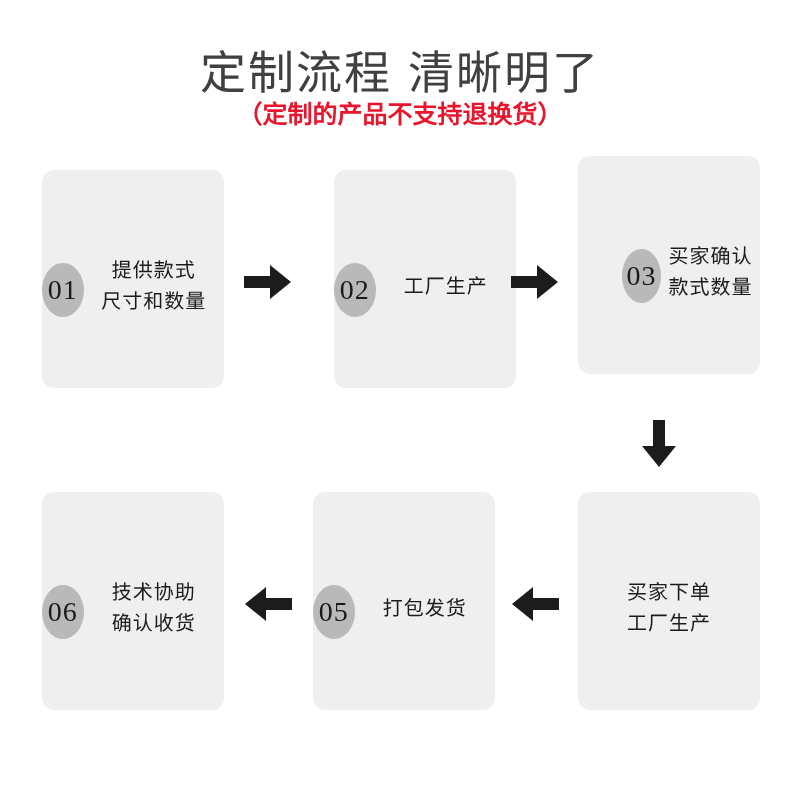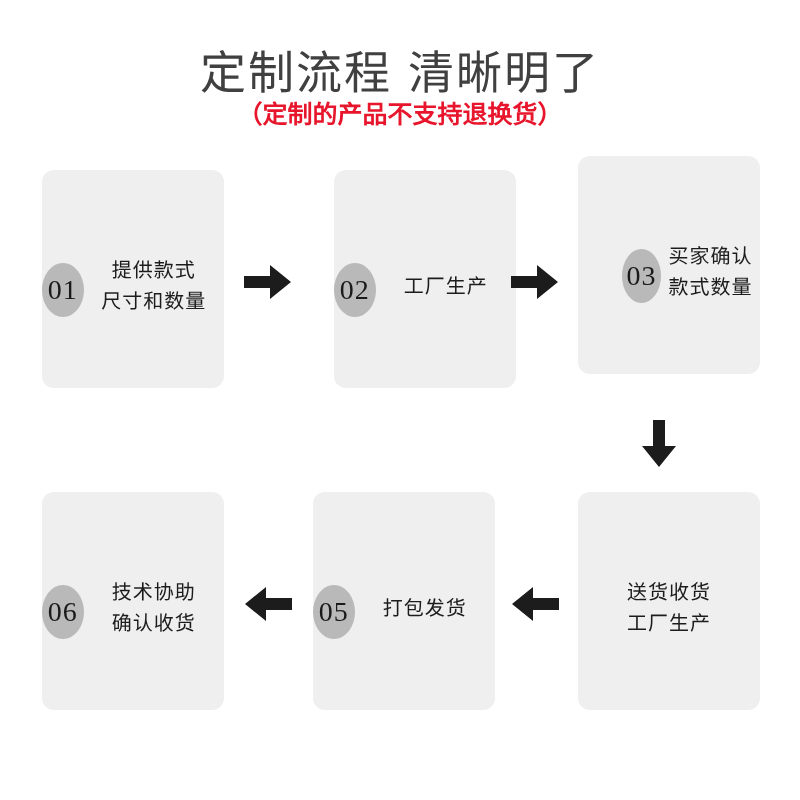--- a/index.html
+++ b/index.html
@@ -153,21 +153,21 @@
     <div class="card" id="card-3">
       <div class="badge">03</div>
       <div class="lines">
         <div>买家确认</div>
         <div>款式数量</div>
       </div>
     </div>
 
     <div class="card" id="card-4">
       <div class="lines">
-        <div>送货收货</div>
+        <div>买家下单</div>
         <div>工厂生产</div>
       </div>
     </div>
 
     <div class="card" id="card-5">
       <div class="badge">05</div>
       <div class="lines">
         <div>打包发货</div>
       </div>
     </div>

